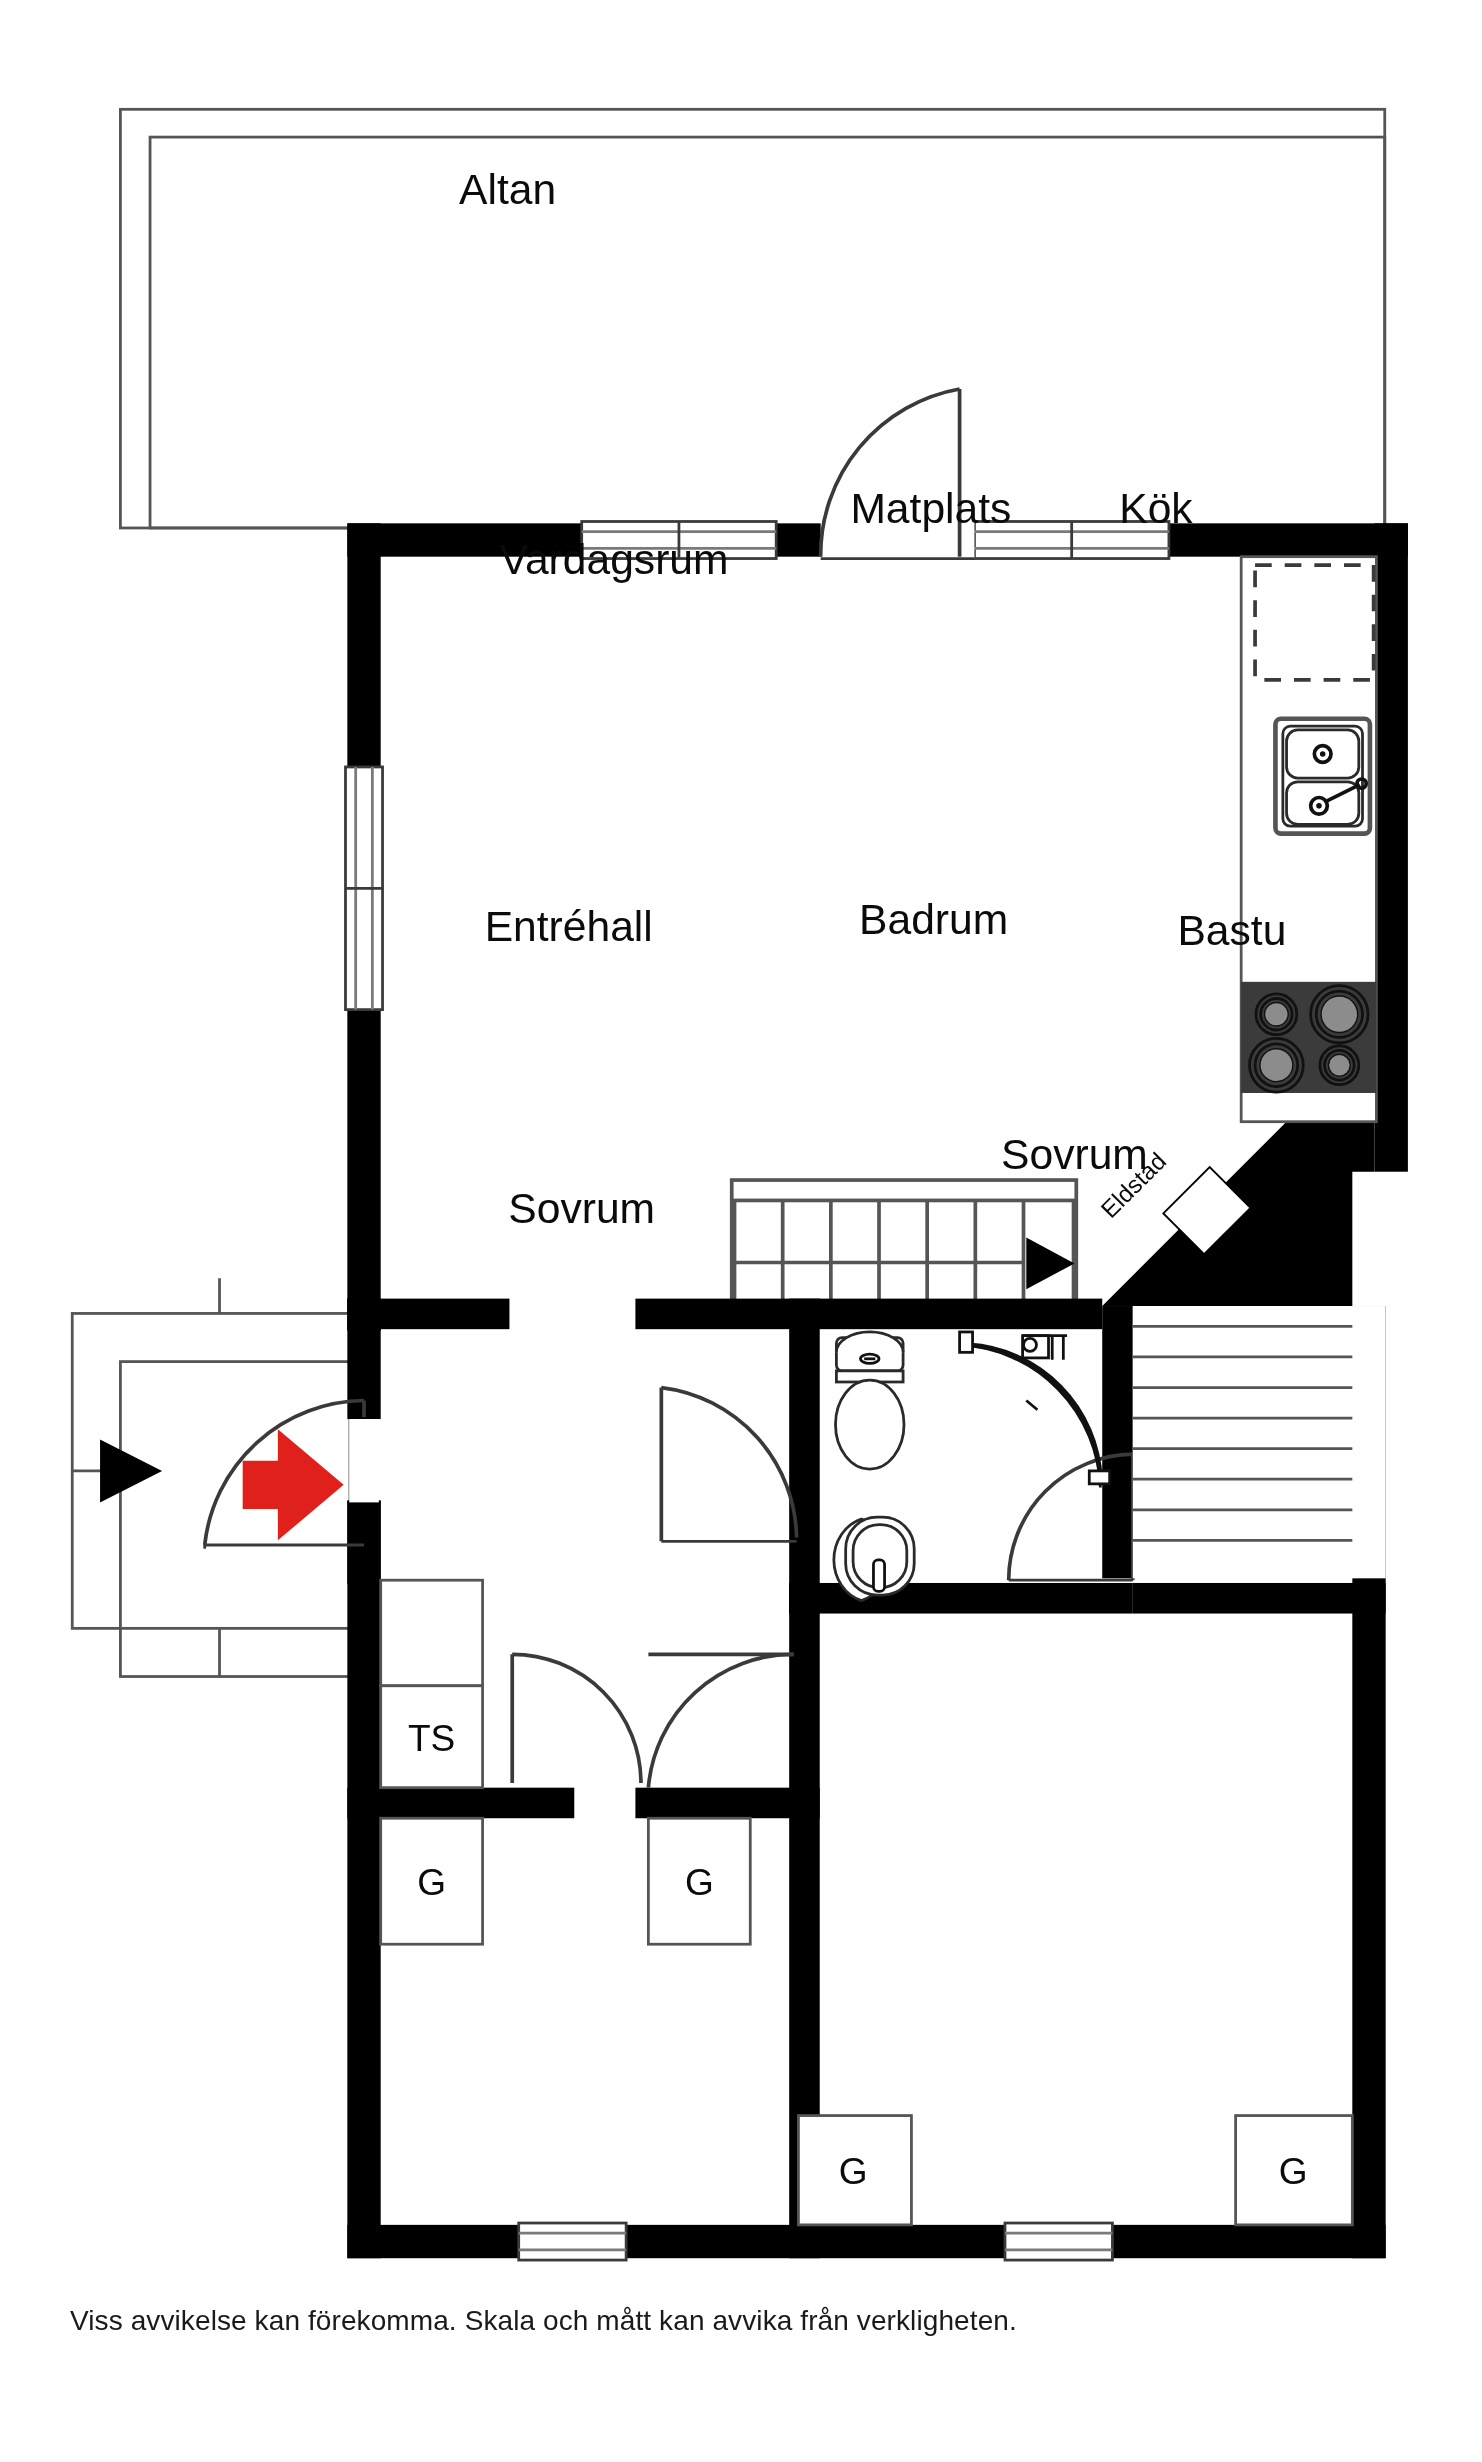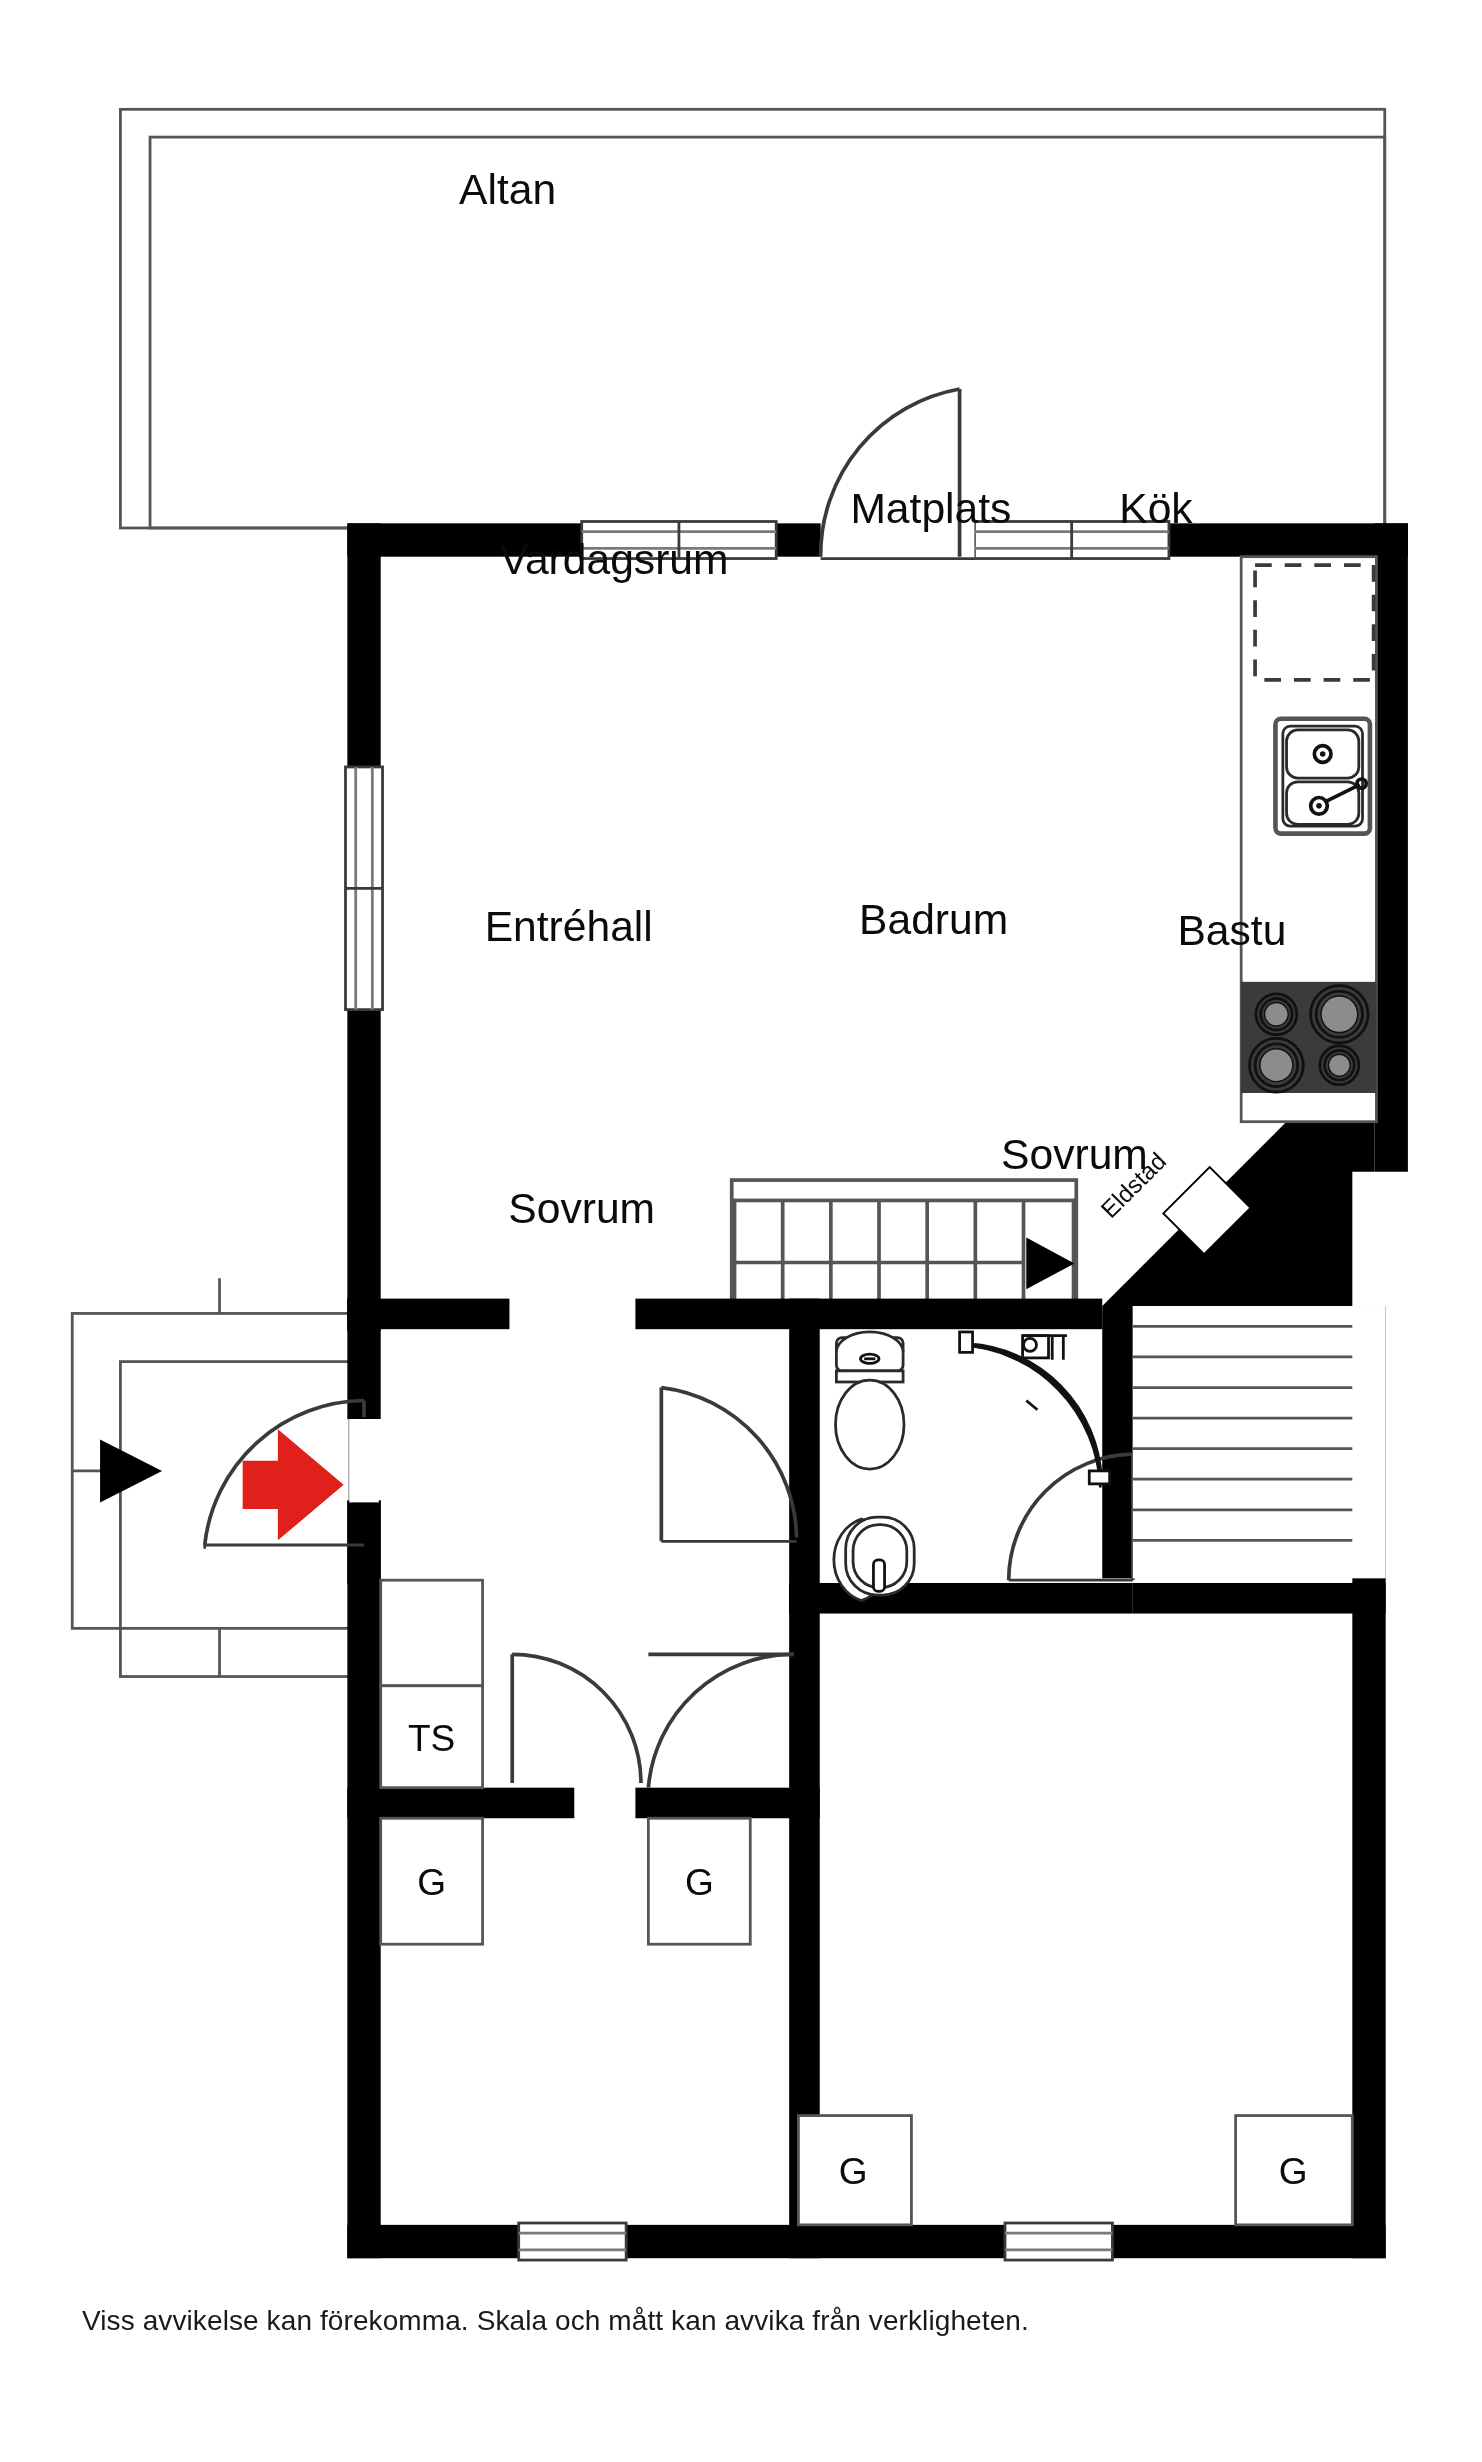--- a/index.html
+++ b/index.html
@@ -39,21 +39,21 @@
     text-anchor: middle;
   }
   .rm-label-tiny {
     font-family: "Liberation Sans", sans-serif;
     fill: #0b0b0b;
     font-size: 26px;
     text-anchor: middle;
   }
   .footer-note {
     position: absolute;
-    left: 82px;
+    left: 70px;
     top: 2305px;
     width: 1353px;
     font-family: "Liberation Sans", sans-serif;
     font-size: 28px;
     color: #1a1a1a;
     letter-spacing: 0.1px;
     white-space: nowrap;
   }
 </style>
 </head>

